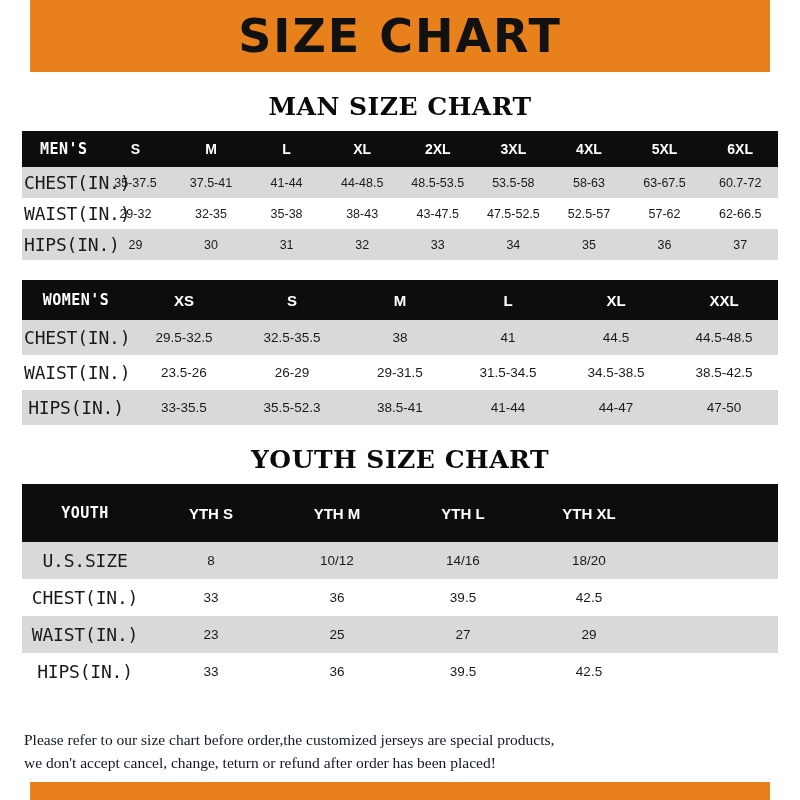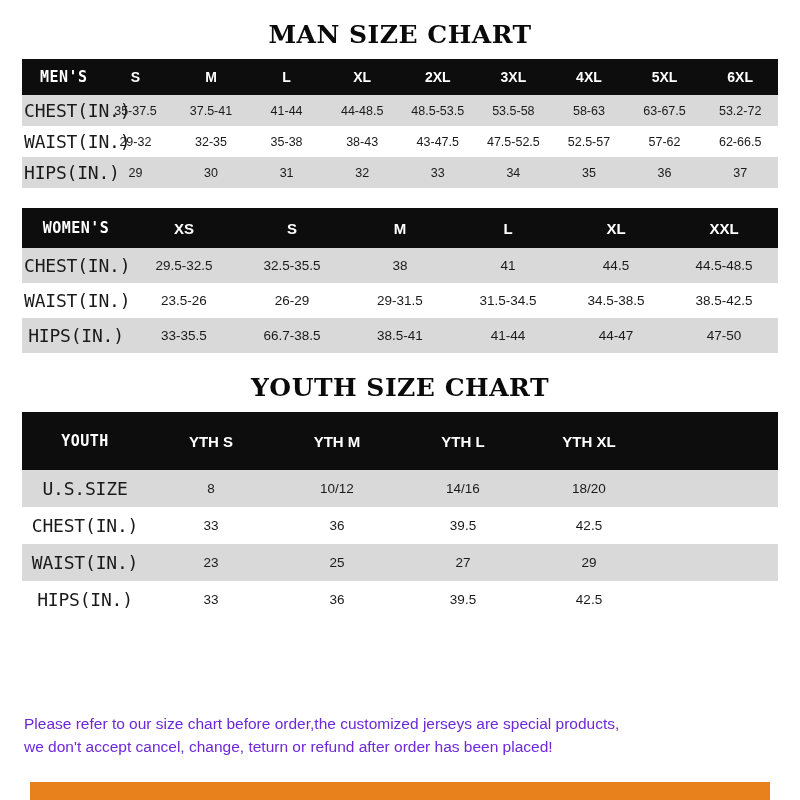--- a/index.html
+++ b/index.html
@@ -101,25 +101,25 @@
     font-size: 18px;
     letter-spacing: -0.2px;
   }
   
   .women .size-table thead th { font-size: 15px; padding: 11px 16px; }
   .women .size-table th, .women .size-table td { font-size: 13.5px; padding: 7px 2px; }
   .youth .size-table thead th { font-size: 15px; padding: 20px 2px; }
   .youth .size-table th, .youth .size-table td { font-size: 13.5px; padding: 8px 2px; }
   
   .footer-note {
-    padding: 10px 24px 24px 24px;
-    color: #6d28d9;
+    padding: 10px 24px 8px 24px;
+    color: #0f172a;
     font-size: 15.5px;
     line-height: 1.5;
-    font-family: Liberation Sans, sans-serif;
+    font-family: Liberation Serif, serif;
   }
   .footer-note div { white-space: nowrap; }
   .bottom-band {
     height: 18px;
     background: #e8811b;
     position: relative;
   }
   .bottom-band .side-white {
     position: absolute;
     top: 0;
@@ -128,20 +128,25 @@
     background: #ffffff;
   }
   .bottom-band .side-white.left { left: 0; }
   .bottom-band .side-white.right { right: 0; }
 </style>
 </head>
 <body>
 
 <div class="page">
 
+  <div class="header-band">
+    <div class="side-white left"></div>
+    <div class="side-white right"></div>
+    <div class="header-title">SIZE CHART</div>
+  </div>
 
   <div class="content">
 
     <div class="section man">
       <div class="section-title">MAN SIZE CHART</div>
       <table class="size-table">
         <thead>
           <tr>
             <th class="corner">MEN'S</th>
             <th>S</th>
@@ -159,21 +164,21 @@
           <tr class="odd">
             <td class="rowhead">CHEST(IN.)</td>
             <td>35-37.5</td>
             <td>37.5-41</td>
             <td>41-44</td>
             <td>44-48.5</td>
             <td>48.5-53.5</td>
             <td>53.5-58</td>
             <td>58-63</td>
             <td>63-67.5</td>
-            <td>53.2-72</td>
+            <td>60.7-72</td>
           </tr>
           <tr class="even">
             <td class="rowhead">WAIST(IN.)</td>
             <td>29-32</td>
             <td>32-35</td>
             <td>35-38</td>
             <td>38-43</td>
             <td>43-47.5</td>
             <td>47.5-52.5</td>
             <td>52.5-57</td>
@@ -224,21 +229,21 @@
             <td>23.5-26</td>
             <td>26-29</td>
             <td>29-31.5</td>
             <td>31.5-34.5</td>
             <td>34.5-38.5</td>
             <td>38.5-42.5</td>
           </tr>
           <tr class="odd">
             <td class="rowhead">HIPS(IN.)</td>
             <td>33-35.5</td>
-            <td>66.7-38.5</td>
+            <td>35.5-52.3</td>
             <td>38.5-41</td>
             <td>41-44</td>
             <td>44-47</td>
             <td>47-50</td>
           </tr>
         </tbody>
       </table>
     </div>
 
     <div class="section youth">

